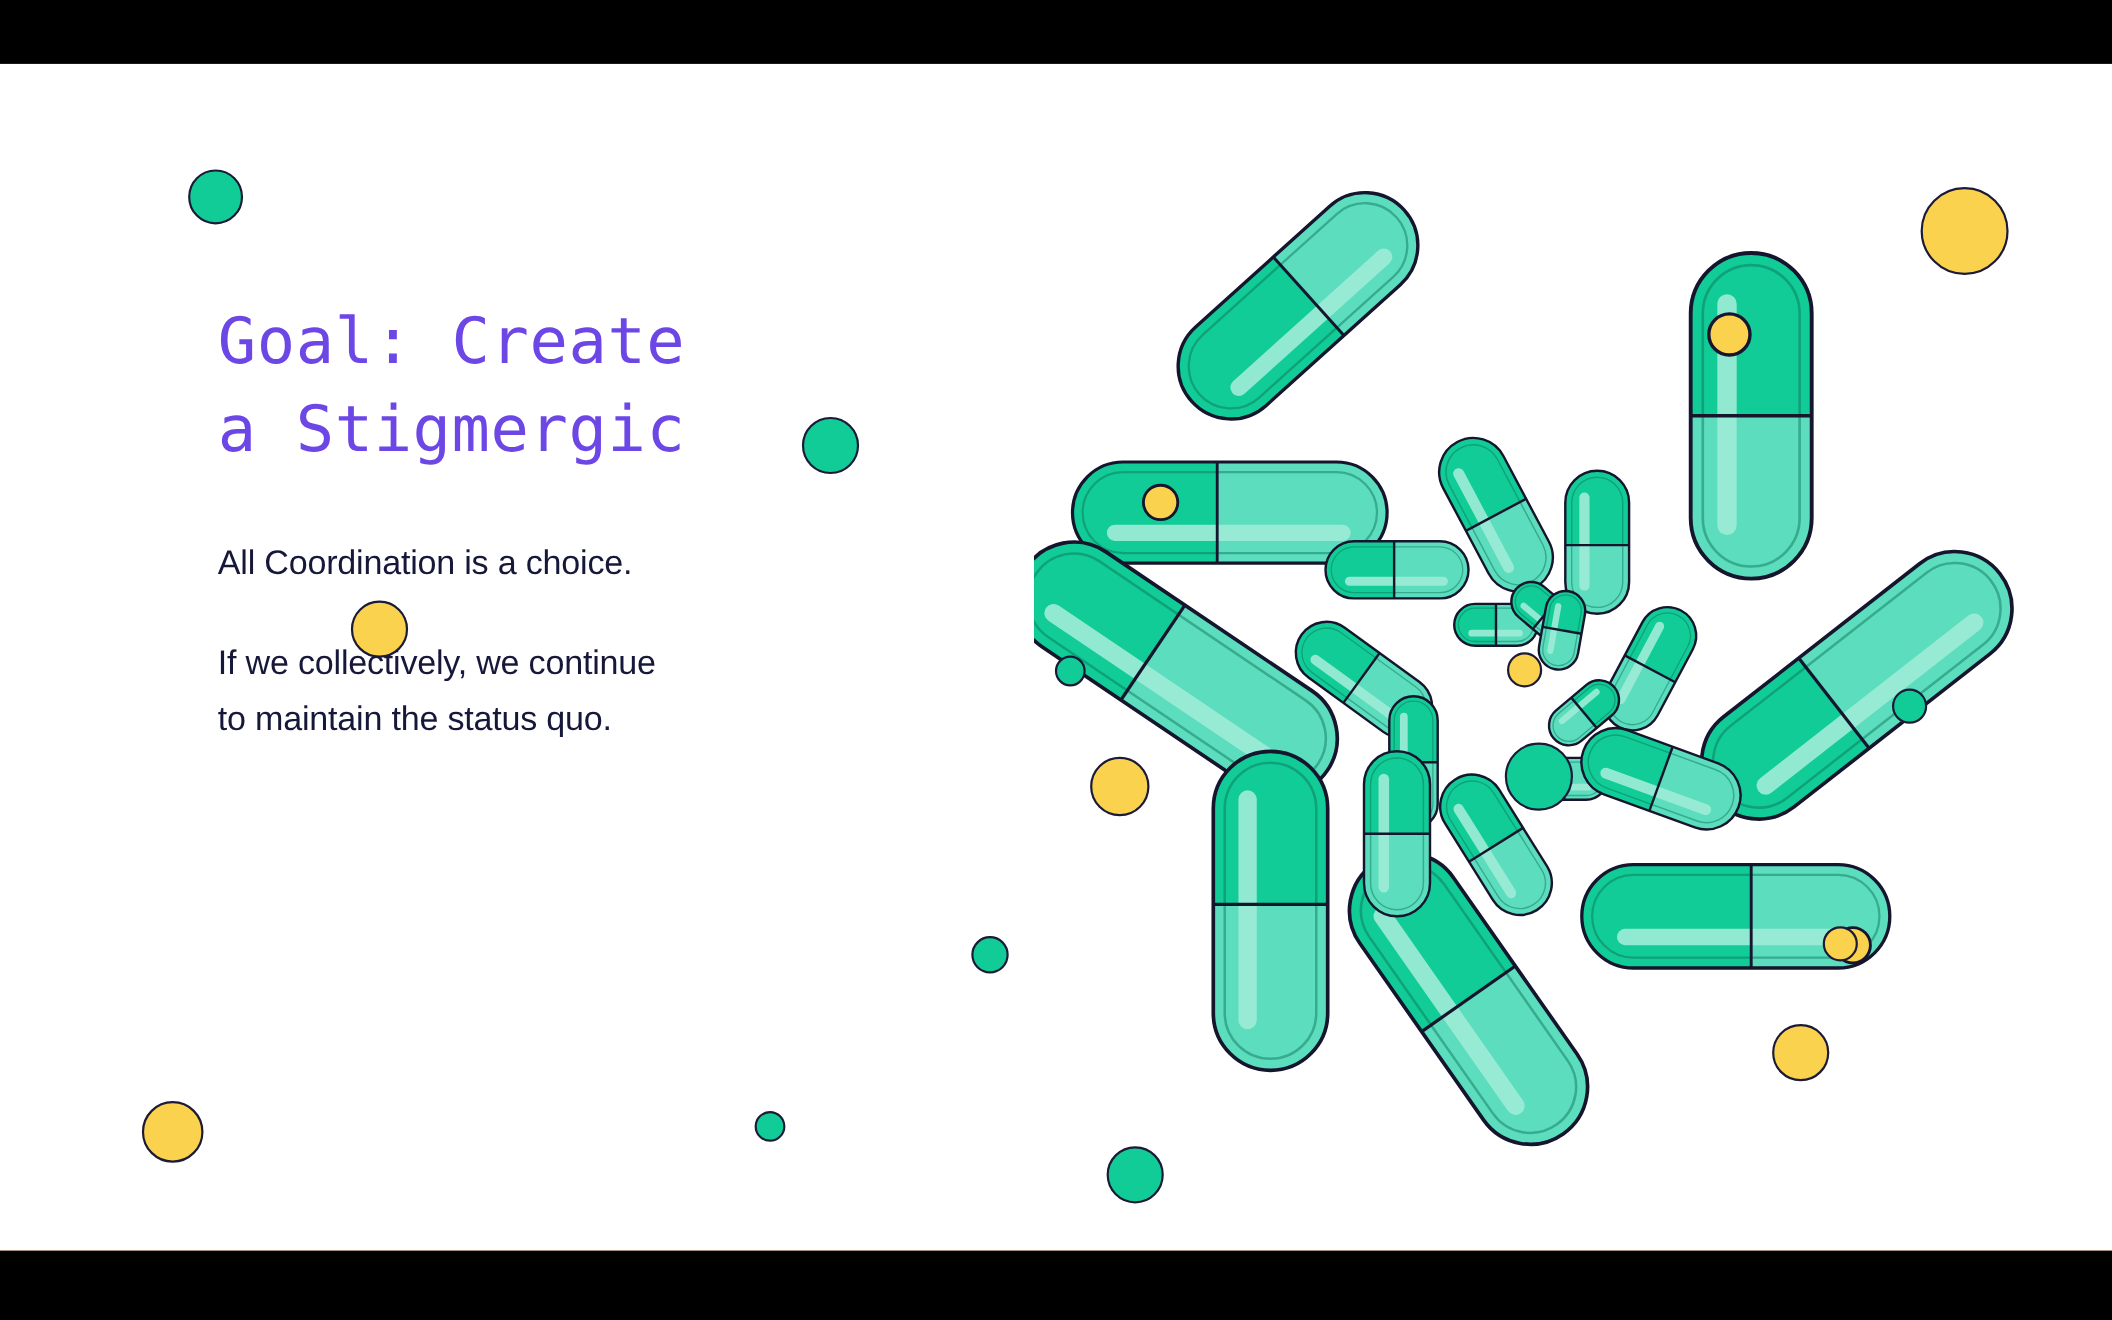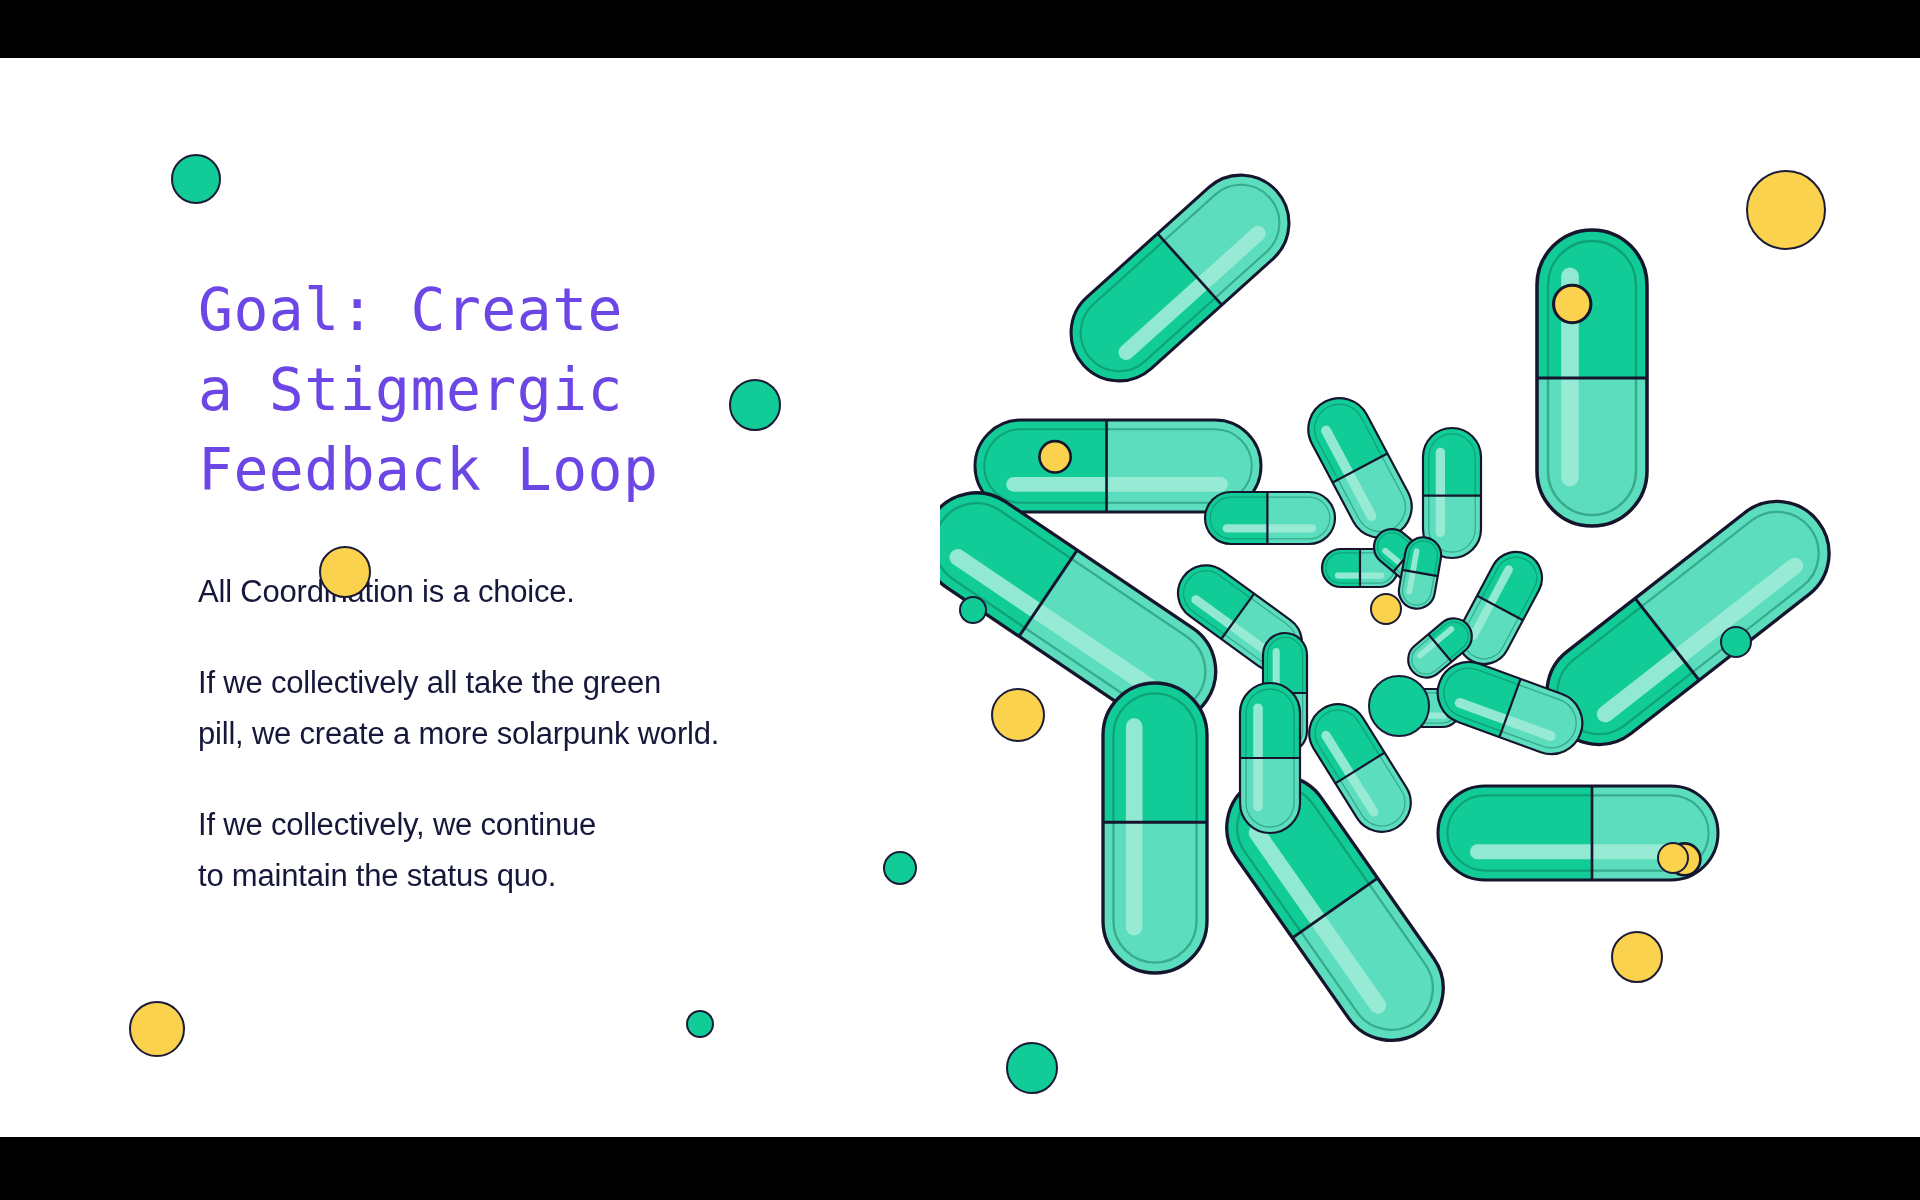--- a/index.html
+++ b/index.html
@@ -460,26 +460,24 @@
         <div class="dot" style="left: 991px; top: 630px; width: 54px; height: 54px; background: rgb(251, 210, 78);"></div>
         <div class="dot" style="left: 1720px; top: 568px; width: 32px; height: 32px; background: rgb(18, 204, 152);"></div>
         <div class="dot" style="left: 1370px; top: 535px; width: 32px; height: 32px; background: rgb(251, 210, 78);"></div>
         <div class="dot" style="left: 1368px; top: 617px; width: 62px; height: 62px; background: rgb(18, 204, 152);"></div>
         <div class="dot" style="left: 1657px; top: 784px; width: 32px; height: 32px; background: rgb(251, 210, 78);"></div>
         <div class="dot" style="left: 1611px; top: 873px; width: 52px; height: 52px; background: rgb(251, 210, 78);"></div>
       </div>
 
     <div class="text-col">
 
-      <h1 class="headline"><span>Goal: Create</span><br><span>a </span><span class="u">Stigmergic</span><br><span>Feedback Loop</span></h1>
+      <h1 class="headline"><span>Goal: Create</span><br><span>a </span><span class="u">Stigmergic</span><br></h1>
 
       <div class="body-block">
         <p class="body-para">All Coordination is a choice.</p>
-        <p class="body-para">If we collectively all take the green
-pill, we create a more solarpunk world.</p>
         <p class="body-para">If we collectively, we continue
 to maintain the status quo.</p>
       </div>
 
     </div>
 
   </div>
 
   <div class="letterbox bottom"></div>
 

